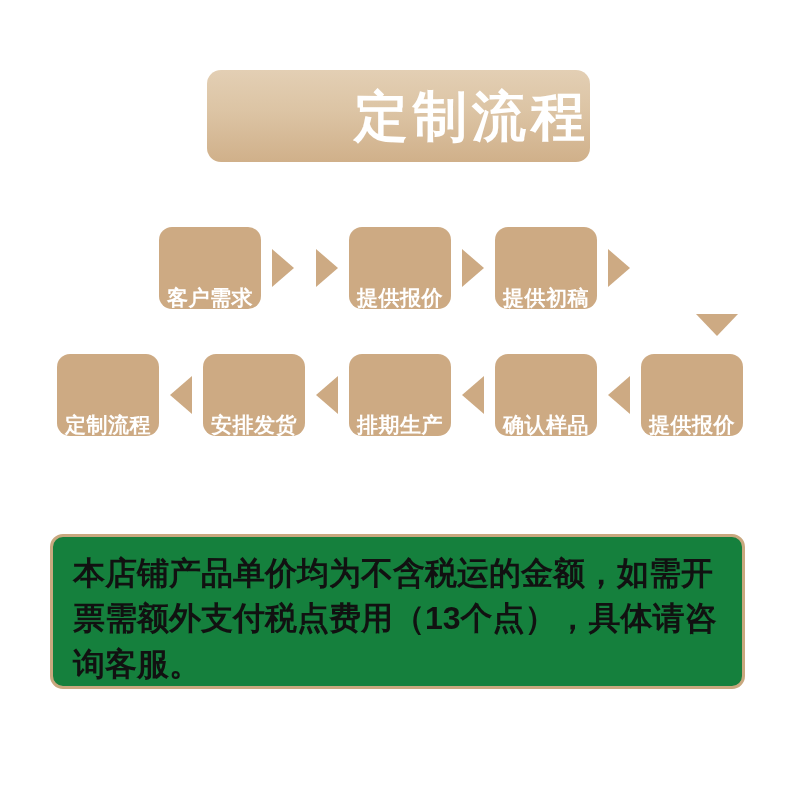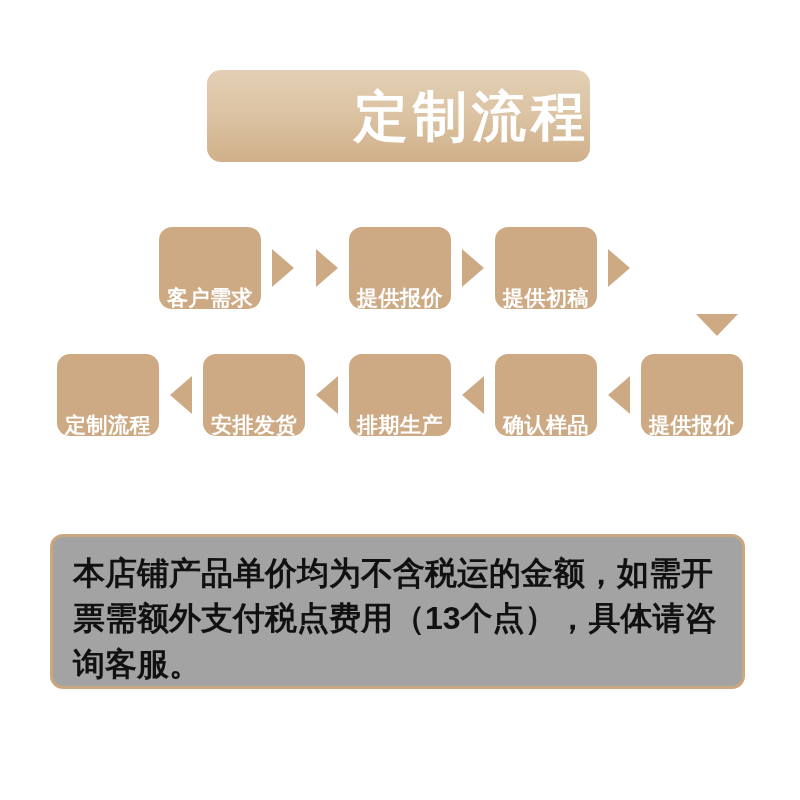--- a/index.html
+++ b/index.html
@@ -109,21 +109,21 @@
   #notice-box {
     position: absolute;
     left: 50px;
     top: 534px;
     width: 695px;
     height: 155px;
     border: 3px solid #c9a87f;
     border-radius: 13px;
     box-sizing: border-box;
     padding: 14px 20px 0 20px;
-    background: #a3a3a3;
+    background: #15803d;
   }
   #notice-box .notice-text {
     color: #111111;
     font-size: 32px;
     font-weight: bold;
     line-height: 1.42;
     letter-spacing: 0px;
     display: block;
   }
 </style>

